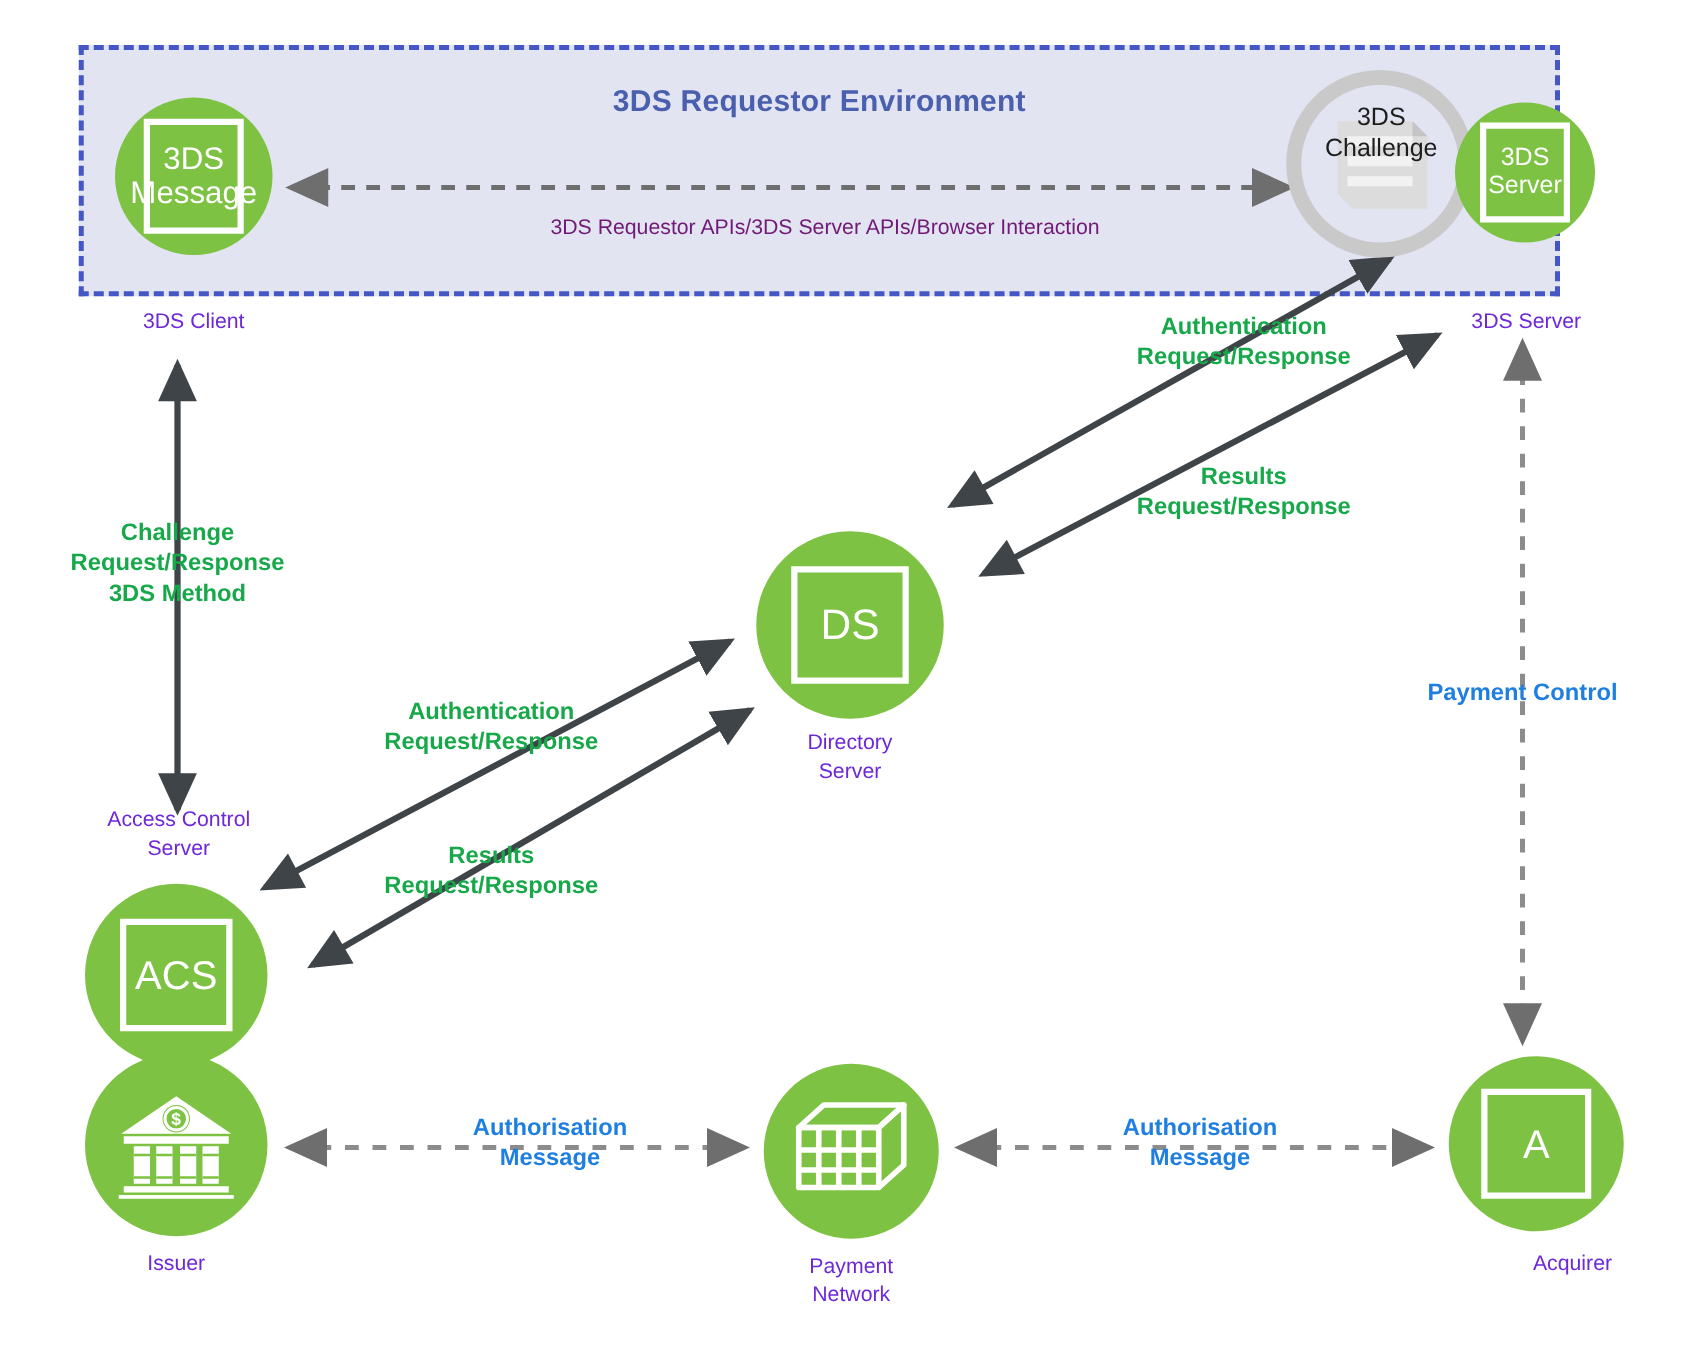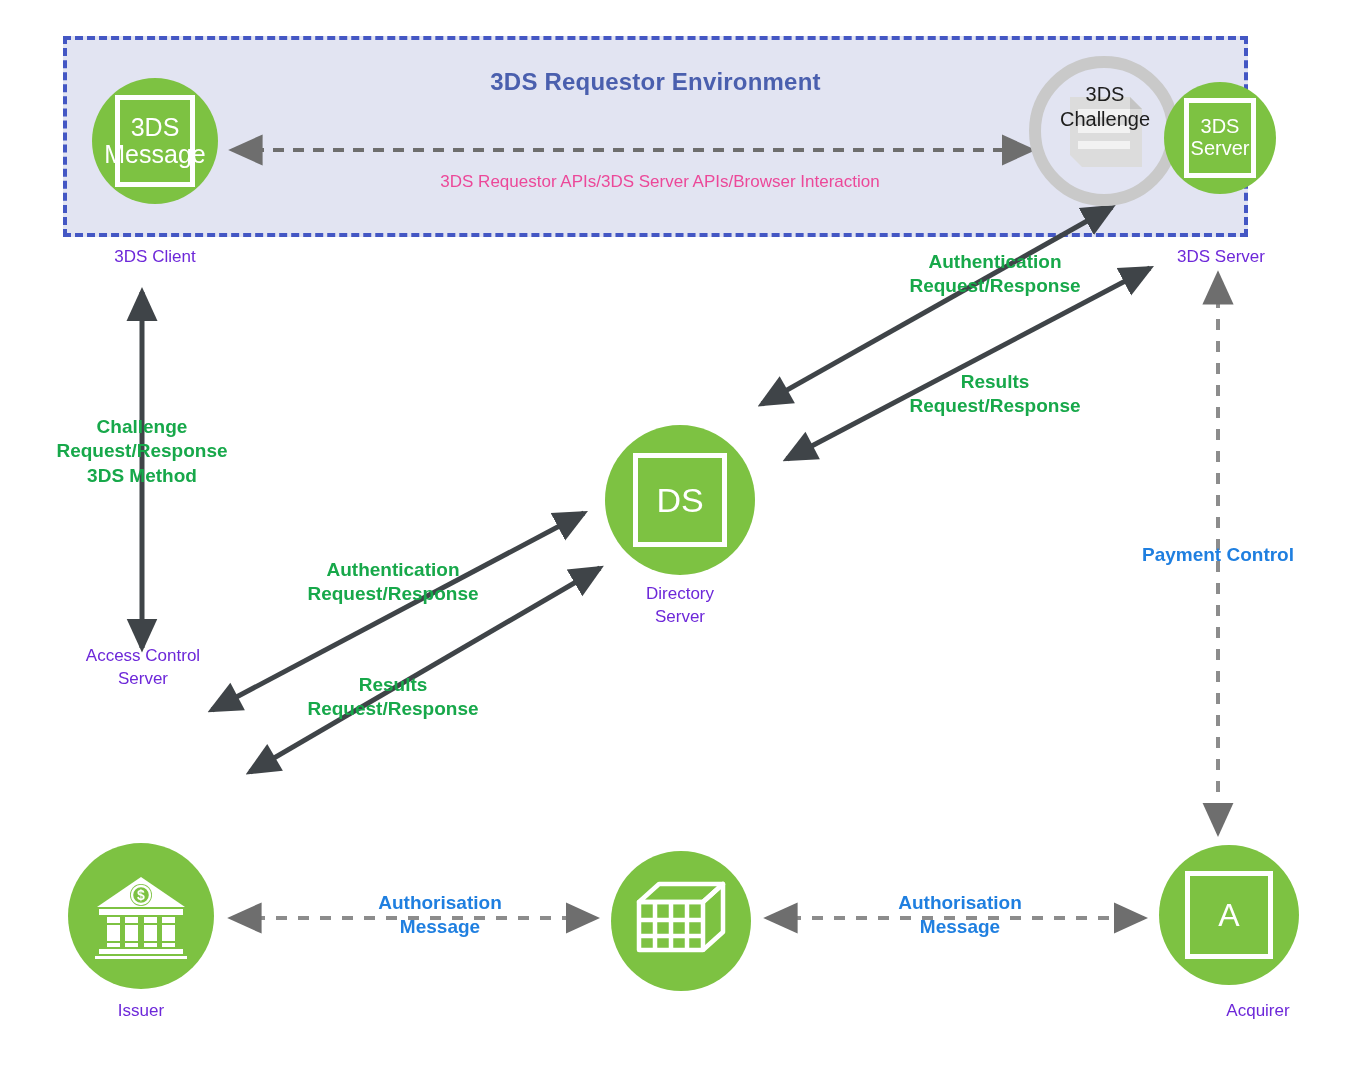--- a/index.html
+++ b/index.html
@@ -6,21 +6,21 @@
   body{width:1353px;height:1076px;position:relative;overflow:hidden;
        font-family:"Liberation Sans","DejaVu Sans",sans-serif;}
   #stage{position:absolute;left:0;top:0;width:1353px;height:756px;}
 
   
   .env-box{position:absolute;left:63px;top:36px;width:1185px;height:201px;
            background:#e2e4f2;border:4px dashed #4457c4;box-sizing:border-box;}
   .env-title{position:absolute;left:63px;top:68px;width:1185px;text-align:center;
              color:#4a5fae;font-size:24px;font-weight:bold;letter-spacing:.2px;}
   .env-sub{position:absolute;left:330px;top:172px;width:660px;text-align:center;
-           color:#ec4899;font-size:17px;}
+           color:#701a75;font-size:17px;}
 
   
   .node{position:absolute;border-radius:50%;background:#7dc242;
         display:flex;align-items:center;justify-content:center;}
   .node .inner-sq{border:5px solid #ffffff;box-sizing:border-box;
         display:flex;flex-direction:column;align-items:center;justify-content:center;
         color:#ffffff;font-size:25px;line-height:1.08;text-align:center;}
 
   .n-client{left:92px;top:78px;width:126px;height:126px;}
   .n-client .inner-sq{width:80px;height:92px;}
@@ -136,20 +136,25 @@
     </div>
   </div>
   <div class="cap txt" style="left:605px;top:583px;width:150px;">
     <div>Directory</div>
     <div>Server</div>
   </div>
 
   <div class="cap txt" style="left:58px;top:645px;width:170px;">
     <div>Access Control</div>
     <div>Server</div>
+  </div>
+  <div class="node n-acs nodez">
+    <div class="inner-sq">
+      <span>ACS</span>
+    </div>
   </div>
 
   <div class="node n-issuer nodez">
     <svg width="96" height="86" viewBox="0 0 96 86">
       <polygon points="48,4 92,34 4,34" fill="#ffffff"></polygon>
       <circle cx="48" cy="22" r="11" fill="#7dc242"></circle>
       <circle cx="48" cy="22" r="9" fill="none" stroke="#ffffff" stroke-width="2.4"></circle>
       <text x="48" y="27" font-size="14" font-family="Liberation Sans, sans-serif" fill="#ffffff" text-anchor="middle" font-weight="bold">$</text>
       <rect x="6" y="36" width="84" height="6" fill="#ffffff"></rect>
       <g fill="#ffffff">
@@ -181,20 +186,24 @@
         <rect x="10" y="24" width="64" height="48"></rect>
         <polyline points="74,24 94,6 94,54 74,72"></polyline>
         <line x1="26" y1="24" x2="26" y2="72"></line>
         <line x1="42" y1="24" x2="42" y2="72"></line>
         <line x1="58" y1="24" x2="58" y2="72"></line>
         <line x1="10" y1="42" x2="74" y2="42"></line>
         <line x1="10" y1="58" x2="74" y2="58"></line>
       </g>
     </svg>
   </div>
+  <div class="cap txt" style="left:606px;top:1002px;width:150px;">
+    <div>Payment</div>
+    <div>Network</div>
+  </div>
 
   <div class="node n-acq nodez">
     <div class="inner-sq">
       <span>A</span>
     </div>
   </div>
   <div class="cap txt" style="left:1183px;top:1000px;width:150px;">Acquirer</div>
 
   <div class="elabel green txt" style="left:42px;top:415px;width:200px;">
     <div>Challenge</div>

